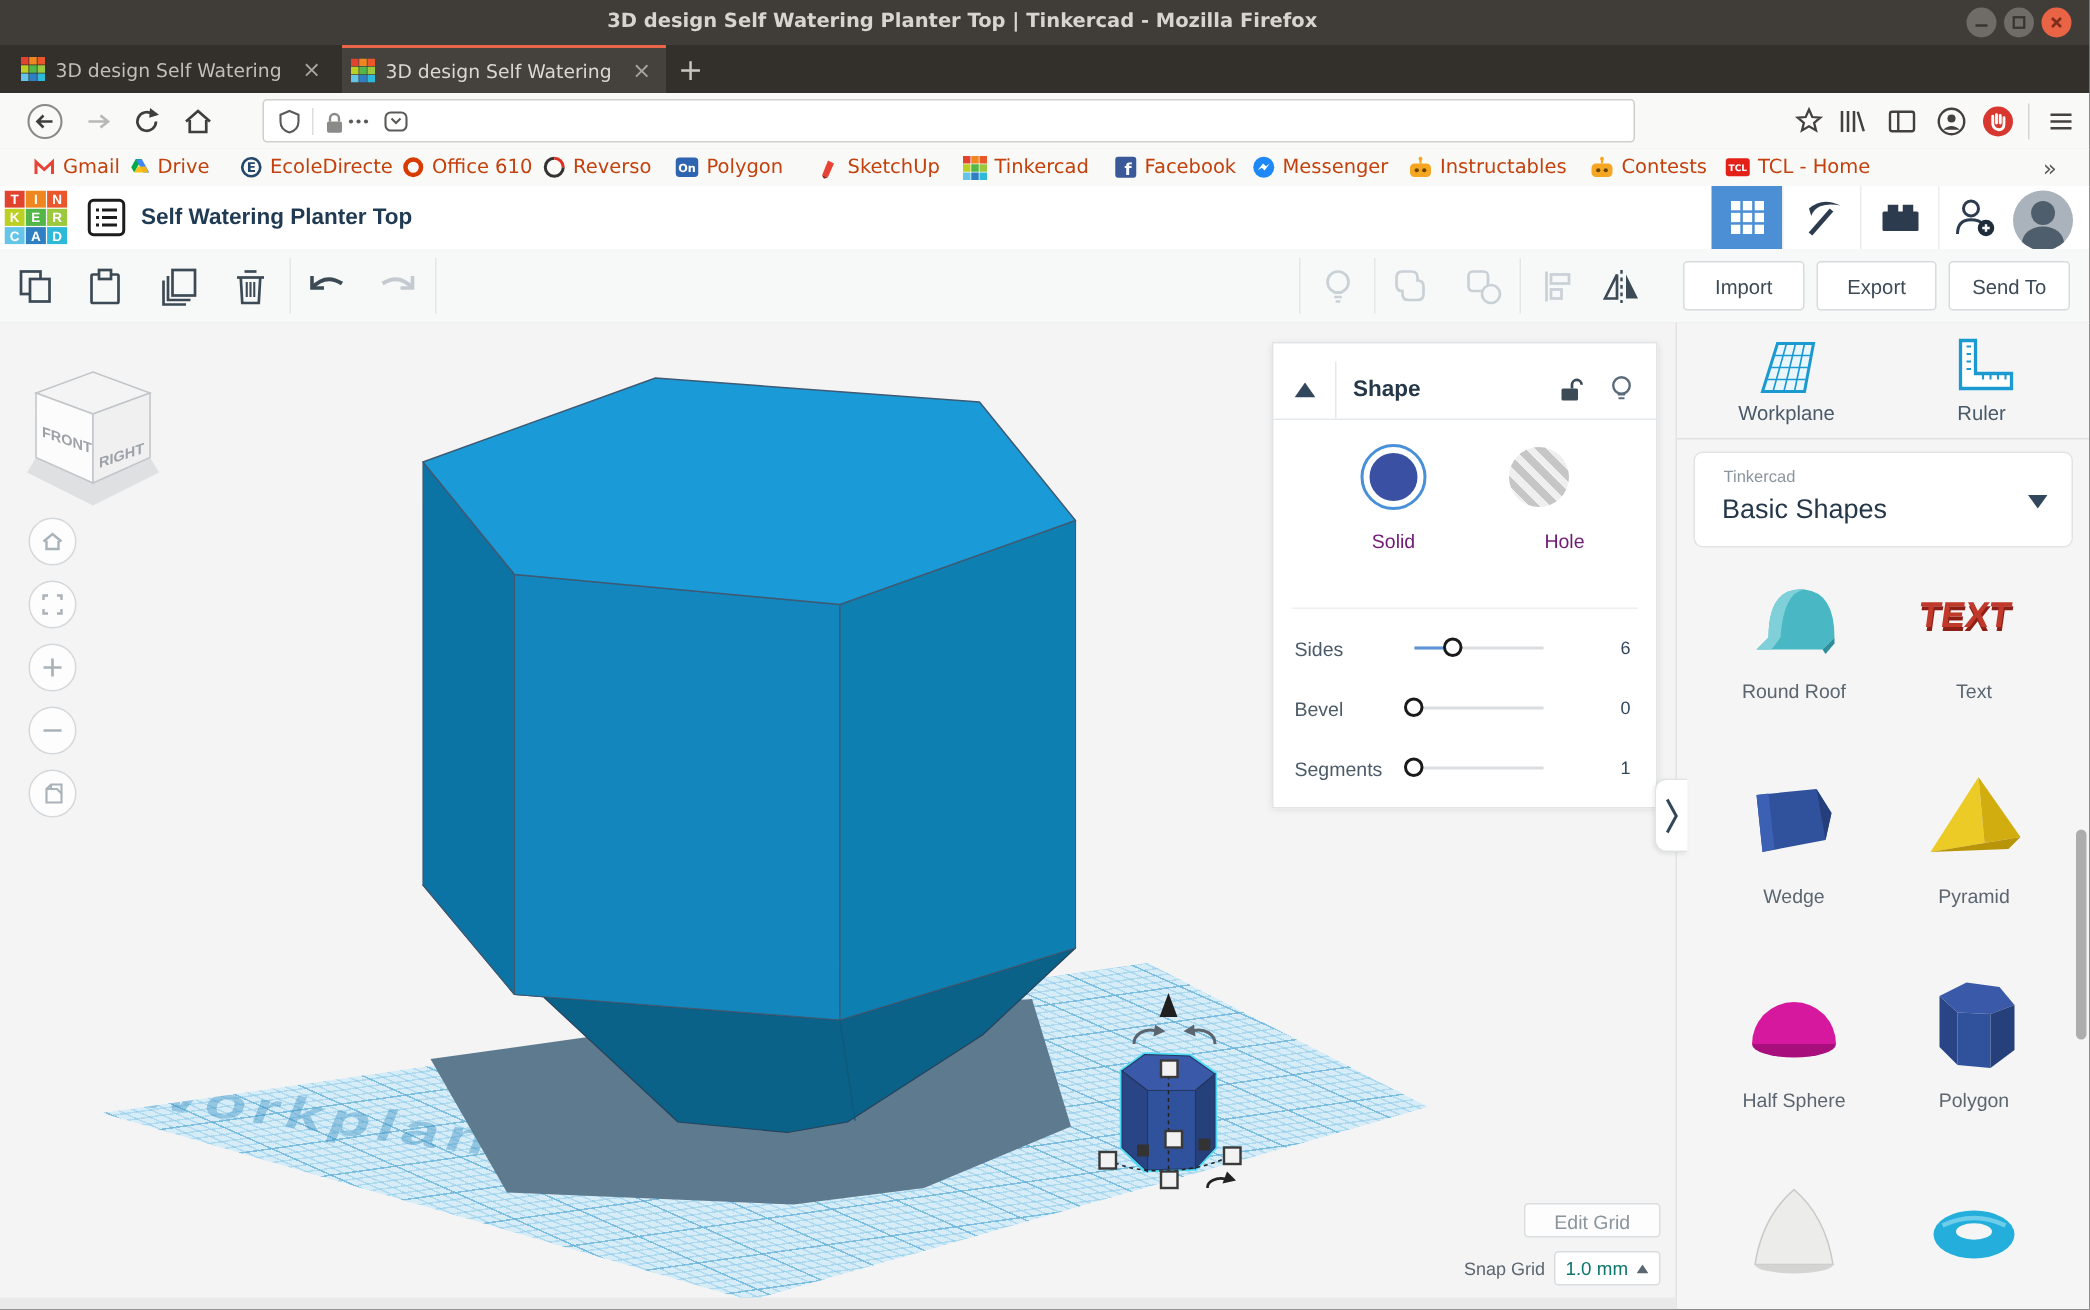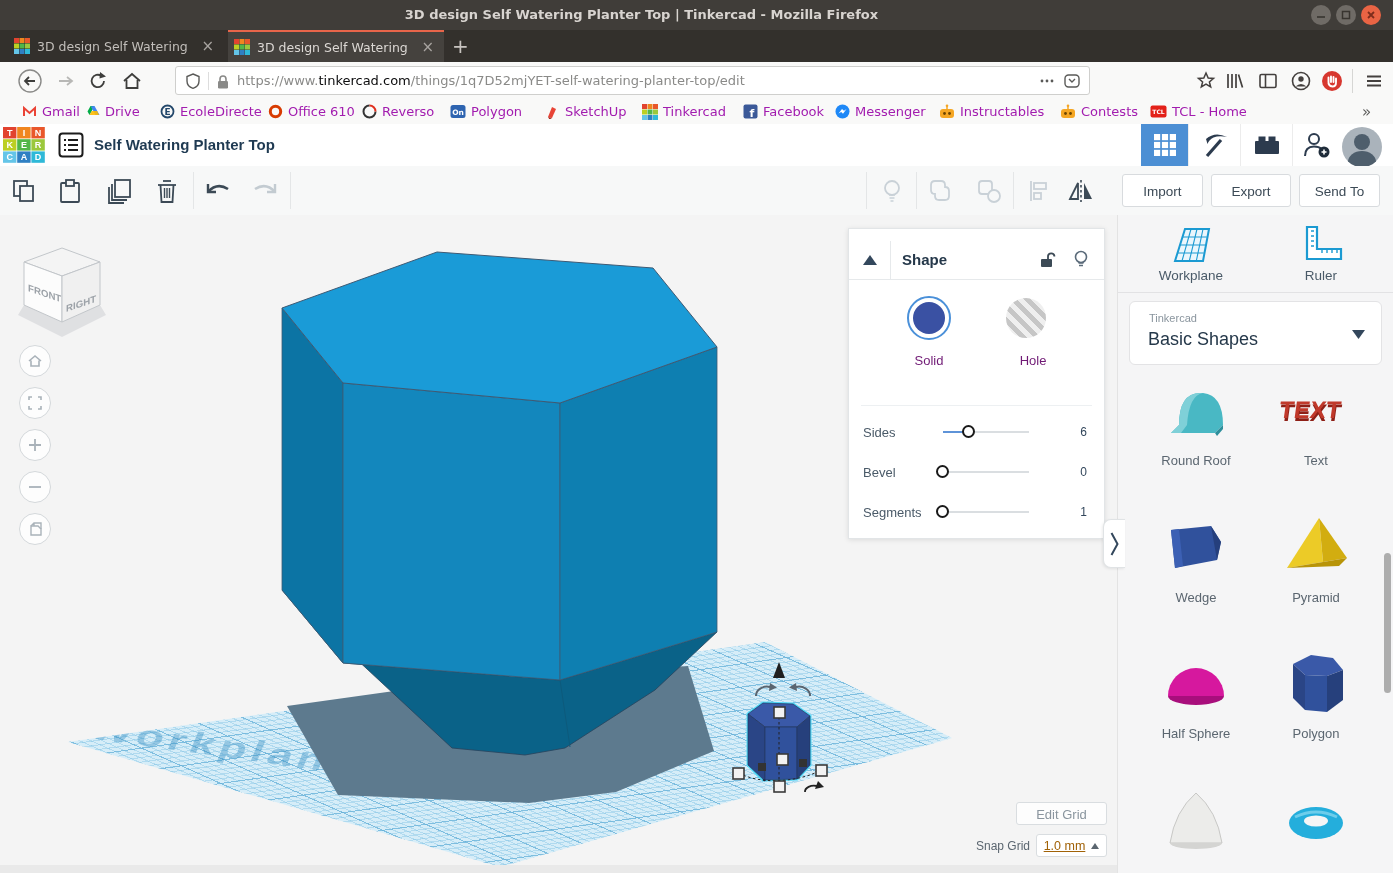--- a/index.html
+++ b/index.html
@@ -22,21 +22,21 @@
   .tab .tclose{color:#a8a4a0;font-size:15px;padding:0 4px;line-height:1;}
   .newtab{position:absolute;left:452px;top:4px;color:#c8c4c0;font-size:20px;line-height:24px;}
   .navbar{position:absolute;left:0;top:62px;width:100%;height:37px;background:#f9f9f8;border-bottom:1px solid #e4e4e2;}
   .navico{position:absolute;top:5px;width:28px;height:28px;display:flex;align-items:center;justify-content:center;}
   .urlbar{position:absolute;left:175px;top:4px;width:915px;height:29px;background:#fff;
     border:1px solid #cfcfcd;border-radius:3px;display:flex;align-items:center;box-sizing:border-box;}
   .urlbar .sep{width:1px;height:18px;background:#ddd;margin:0 6px;}
   .urltext{font-size:13px;color:#8a8a88;white-space:nowrap;overflow:hidden;flex:1;}
   .urltext b{color:#0c0c0d;font-weight:normal;}
   .bookbar{position:absolute;left:0;top:99px;width:100%;height:25px;background:#f9f9f8;border-bottom:1px solid #d9d9d7;}
-  .bm{position:absolute;top:0;height:25px;display:flex;align-items:center;font-size:13px;color:#a21caf;}
+  .bm{position:absolute;top:0;height:25px;display:flex;align-items:center;font-size:13px;color:#c2410c;}
   .bm svg{margin-right:5px;}
   
   .tcheader{position:absolute;left:0;top:124px;width:100%;height:42px;background:#ffffff;
     font-family:"Liberation Sans",sans-serif;}
   .tctitle{position:absolute;left:94px;top:0;height:42px;line-height:42px;font-size:15px;
     font-weight:bold;color:#1f3a52;}
   .hdrbtn{position:absolute;top:0;height:42px;display:flex;align-items:center;justify-content:center;
     border-left:1px solid #ececec;background:#fff;}
   .tctoolbar{position:absolute;left:0;top:166px;width:100%;height:49px;background:#f7f8f8;
     border-bottom:1px solid #dfe1e2;font-family:"Liberation Sans",sans-serif;}
@@ -71,21 +71,21 @@
   .sltrack{position:absolute;left:94px;width:86px;height:2px;background:#dadee1;}
   .slthumb{position:absolute;width:13px;height:13px;border-radius:50%;background:#fff;border:2px solid #1a1a1a;box-sizing:border-box;}
   .slval{position:absolute;left:210px;width:28px;text-align:right;font-size:12px;color:#33475c;}
   .collapsetab{position:absolute;left:1103px;top:519px;width:21px;height:47px;background:#fff;
     border:1px solid #e0e3e5;border-right:none;border-radius:8px 0 0 8px;box-shadow:-1px 1px 3px rgba(0,0,0,0.08);
     display:flex;align-items:center;justify-content:center;z-index:5;}
   .editgrid{position:absolute;left:1016px;top:587px;width:91px;height:23px;background:#fdfdfd;
     border:1px solid #d9dde0;border-radius:3px;font-size:13px;color:#8a959e;text-align:center;line-height:21px;box-sizing:border-box;}
   .snaplabel{position:absolute;left:920px;top:624px;width:110px;text-align:right;font-size:12px;color:#5b6670;}
   .snapbox{position:absolute;left:1036px;top:619px;width:71px;height:23px;background:#fff;border:1px solid #d9dde0;
-    border-radius:3px;font-size:12.5px;color:#a16207;box-sizing:border-box;display:flex;align-items:center;justify-content:center;gap:6px;text-decoration:underline;}
+    border-radius:3px;font-size:12.5px;color:#0f766e;box-sizing:border-box;display:flex;align-items:center;justify-content:center;gap:6px;}
   .bottomstrip{position:absolute;left:0;top:650px;width:1117px;height:8px;background:#e9e9e9;}
   
   .sidebar{position:absolute;left:1117px;top:215px;width:276px;height:658px;background:#f5f5f6;
     border-left:1px solid #e3e3e3;box-sizing:border-box;font-family:"Liberation Sans",sans-serif;overflow:hidden;}
   .tool{position:absolute;top:8px;width:120px;text-align:center;}
   .tool .tlab{font-size:13.5px;color:#4a5a68;margin-top:3px;}
   .sb-div{position:absolute;left:0;top:77px;width:100%;height:1px;background:#e2e2e4;}
   .libdrop{position:absolute;left:11px;top:86px;width:253px;height:64px;background:#fff;border:1px solid #e3e3e5;
     border-radius:6px;box-sizing:border-box;}
   .libbrand{position:absolute;left:19px;top:10px;font-size:11px;color:#8a959e;}
@@ -182,21 +182,20 @@
             <path d="M9 2 L15 4.5 V9 C15 13 12.5 15.3 9 16.3 C5.5 15.3 3 13 3 9 V4.5 Z" fill="none" stroke="#5a5a58" stroke-width="1.4"></path>
           </svg>
         </span>
       <span class="sep"></span>
       <span>
         <svg width="16" height="18" style="margin-top:2px">
             <rect x="3" y="8" width="10" height="7.5" rx="1.2" fill="#8a8a88"></rect>
         <path d="M5 8 V6 a3 3 0 0 1 6 0 V8" fill="none" stroke="#8a8a88" stroke-width="1.6"></path>
           </svg>
         </span>
-      <span class="urltext" style="margin-left:6px"><span>https://www.</span><b>tinkercad.com</b><span>/things/1q7D52mjYET-self-watering-planter-top/edit</span></span>
       <span style="margin-right:8px">
         <svg width="16" height="16">
             <circle cx="3" cy="8" r="1.4" fill="#5a5a58"></circle>
             <circle cx="8" cy="8" r="1.4" fill="#5a5a58"></circle>
             <circle cx="13" cy="8" r="1.4" fill="#5a5a58"></circle>
           </svg>
         </span>
       <span style="margin-right:8px">
         <svg width="18" height="18">
             <rect x="2" y="3" width="14" height="12" rx="3.5" fill="none" stroke="#5a5a58" stroke-width="1.4"></rect>
@@ -622,21 +621,21 @@
               <circle cx="10" cy="8" r="5.5" fill="none" stroke="#5b6b7a" stroke-width="1.6"></circle>
               <path d="M7.5 14 H12.5 M8 16.5 H12" stroke="#5b6b7a" stroke-width="1.4"></path>
             </svg>
           </span>
       </div>
       <div class="abs" style="left:58px;top:67px;width:44px;height:44px;border-radius:50%;border:2px solid #4a90d9;box-sizing:border-box">
         <div style="width:32px;height:32px;margin:4px;border-radius:50%;background:#3a51a3"></div>
         </div>
       <div class="abs" style="left:157px;top:69px;width:40px;height:40px;border-radius:50%;background:repeating-linear-gradient(45deg,#c6c6c6 0 5px,#efefef 5px 10px)"></div>
       <div class="radio-label" style="left:40px">Solid</div>
-      <div class="radio-label" style="left:144px">Hole</div>
+      <div class="radio-label" style="left:154px">Hole</div>
       <div class="abs" style="left:12px;top:176px;width:231px;height:1px;background:#edf0f2"></div>
 
       <div class="slrow-label" style="top:196px">Sides</div>
       <div class="sltrack" style="top:202px">
           <div style="width:27px;height:2px;background:#5e93d8"></div>
         </div>
       <div class="slthumb" style="left:113px;top:196px"></div>
       <div class="slval" style="top:196px">6</div>
 
       <div class="slrow-label" style="top:236px">Bevel</div>

